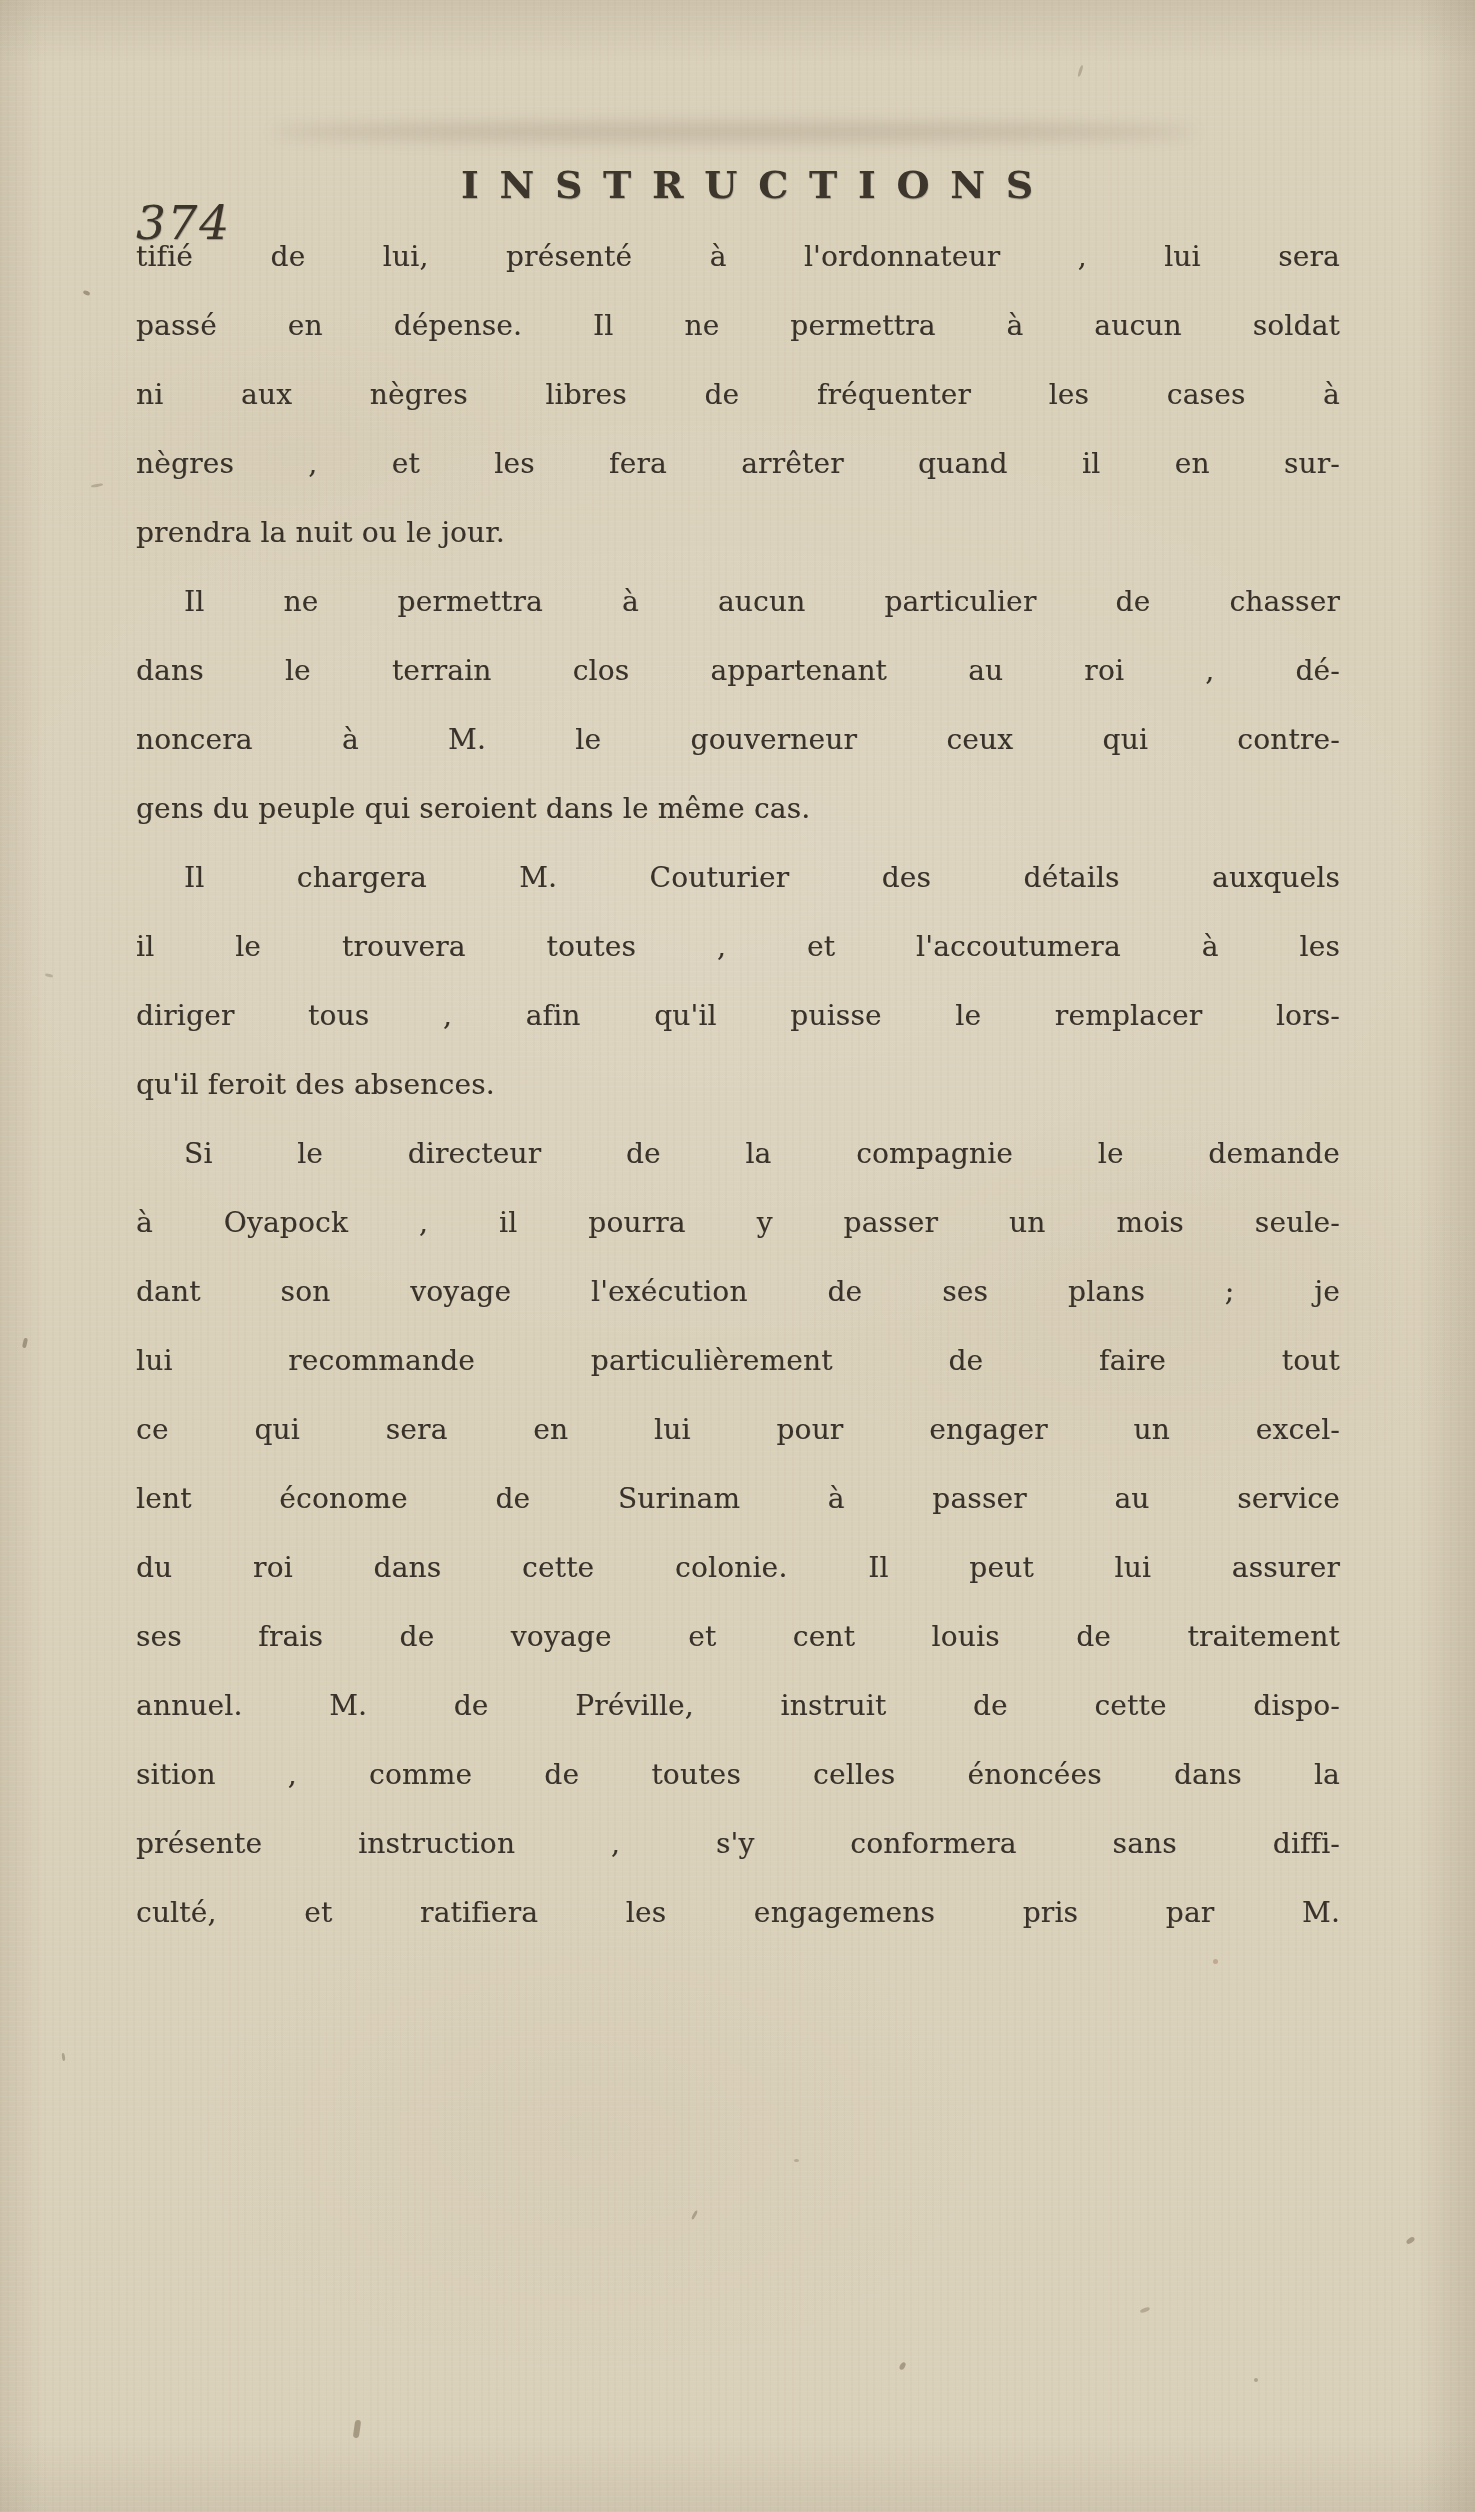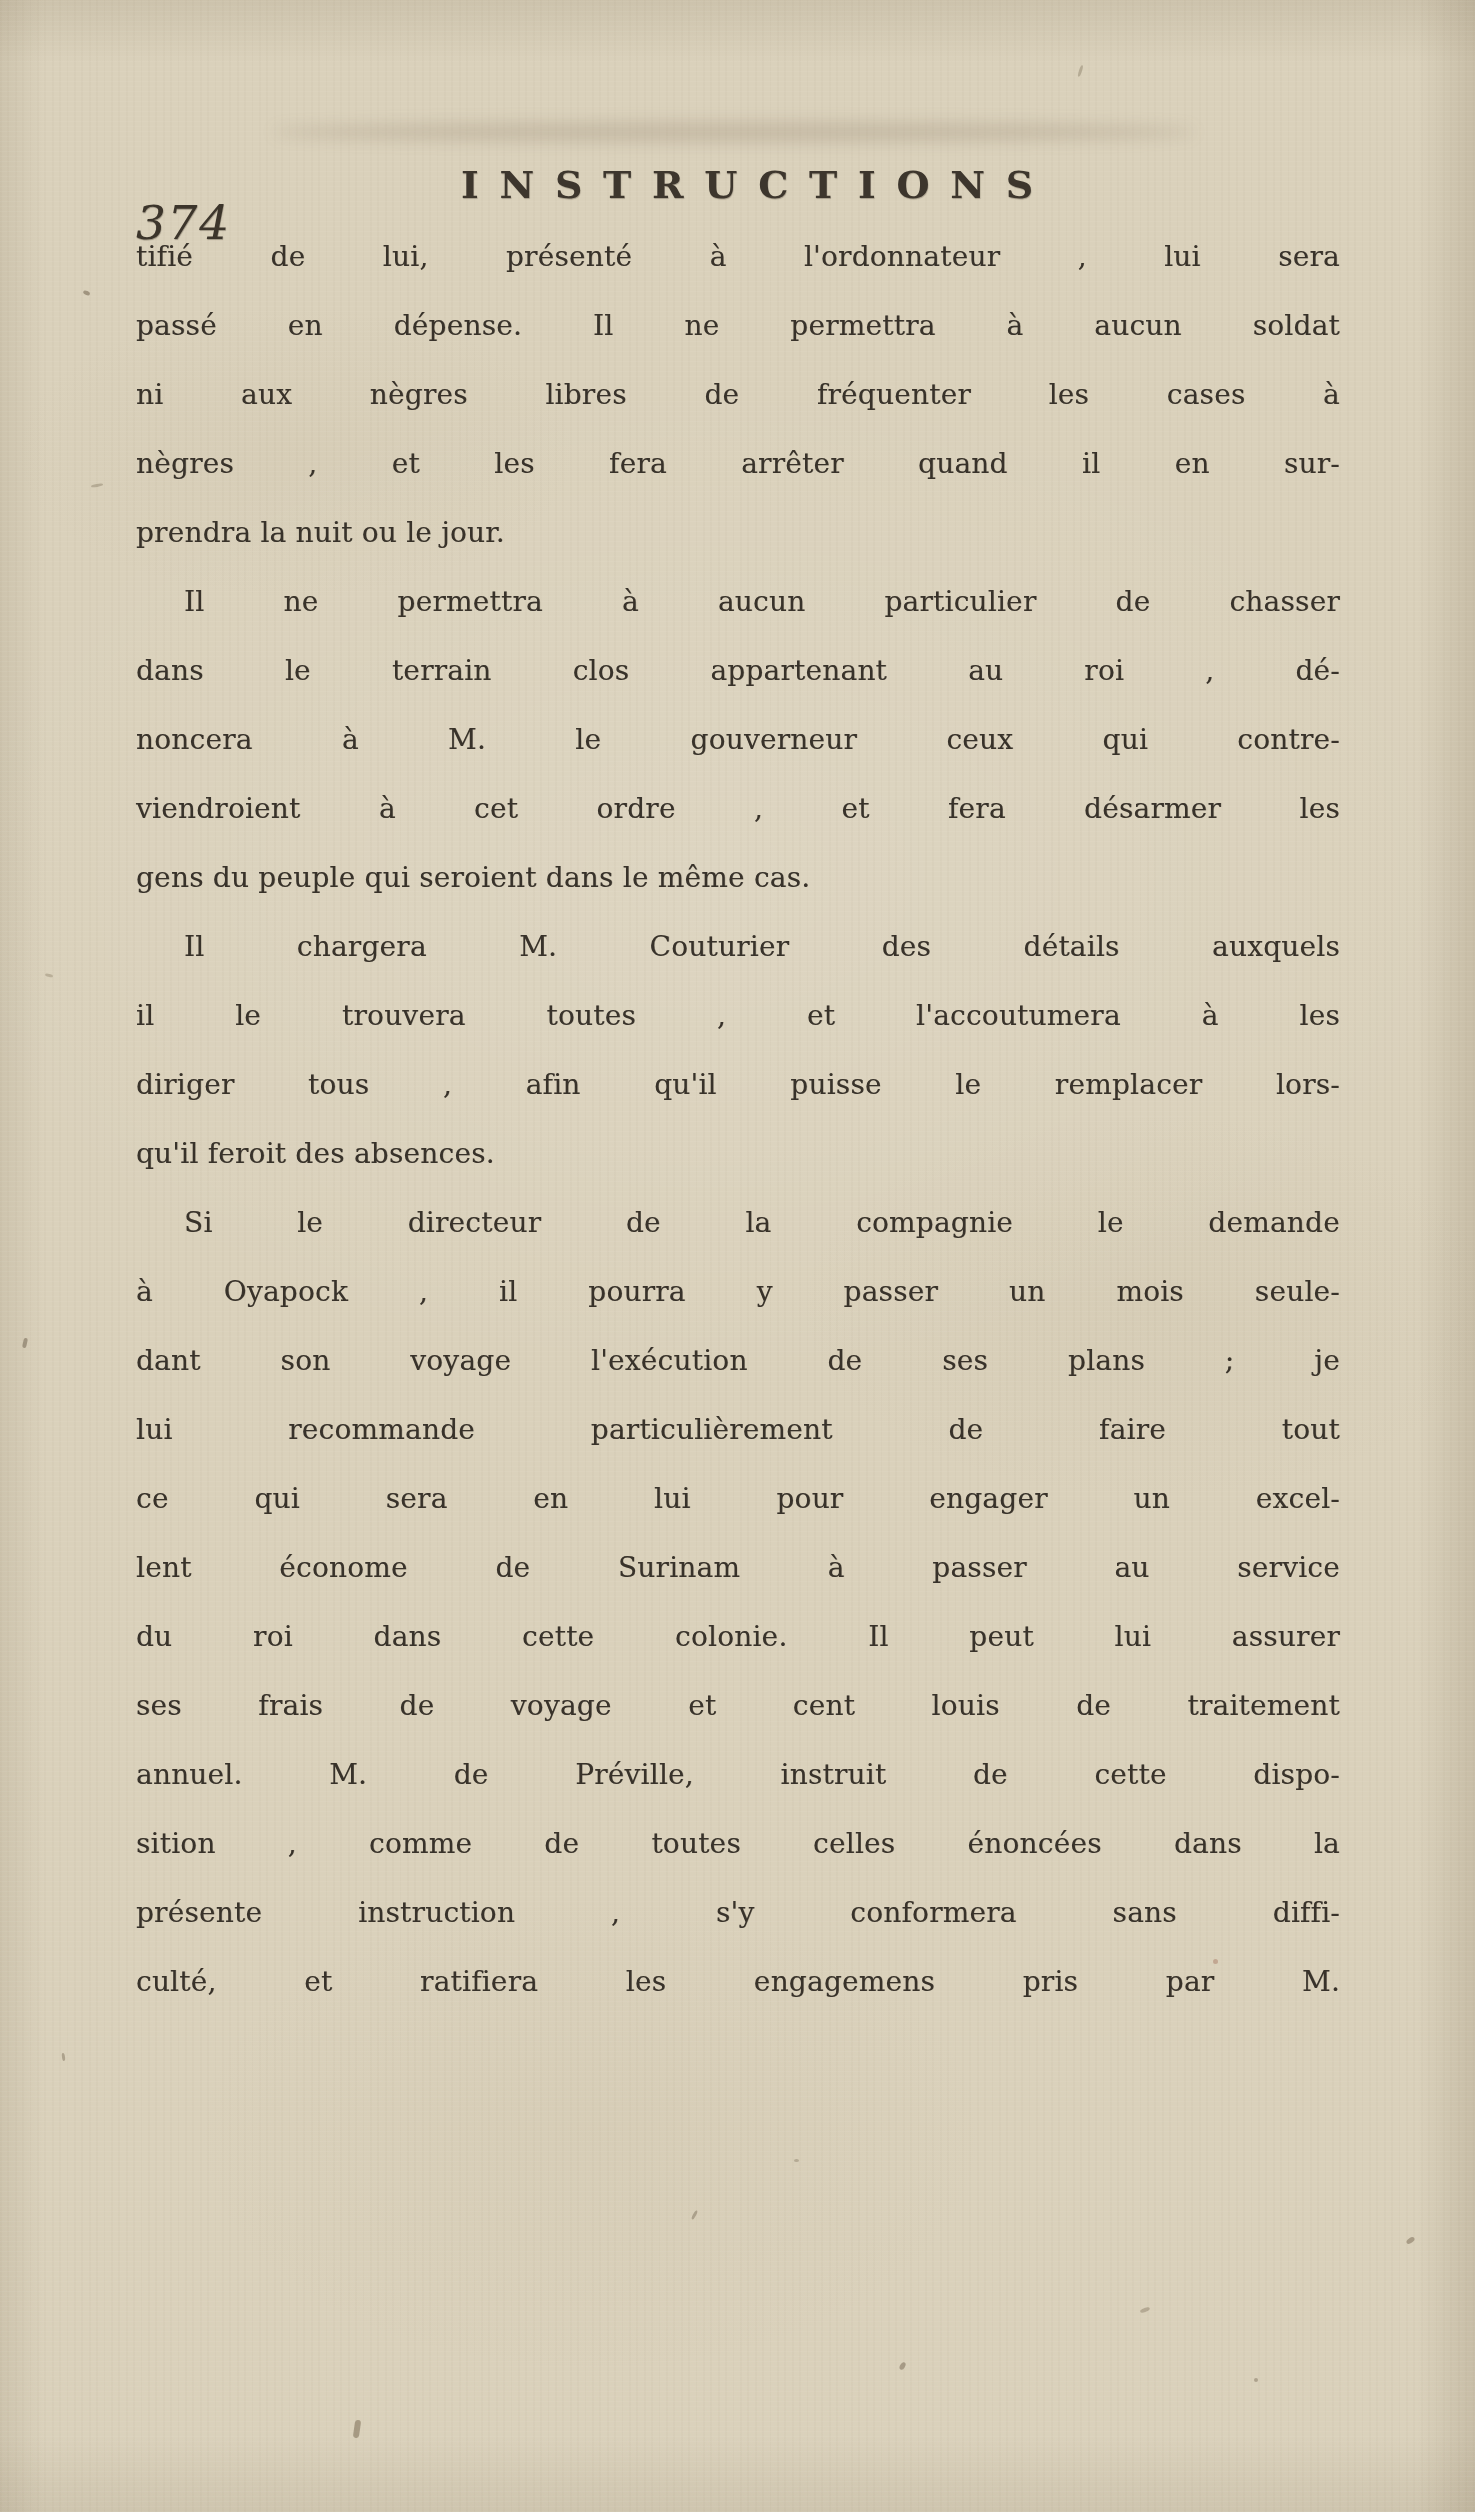--- a/index.html
+++ b/index.html
@@ -78,21 +78,20 @@
 
   <div class="body-text">
     <div class="line">tifié de lui, présenté à l'ordonnateur , lui sera</div>
     <div class="line">passé en dépense. Il ne permettra à aucun soldat</div>
     <div class="line">ni aux nègres libres de fréquenter les cases à</div>
     <div class="line">nègres , et les fera arrêter quand il en sur-</div>
     <div class="line endpara">prendra la nuit ou le jour.</div>
     <div class="line indent">Il ne permettra à aucun particulier de chasser</div>
     <div class="line">dans le terrain clos appartenant au roi , dé-</div>
     <div class="line">noncera à M. le gouverneur ceux qui contre-</div>
-    <div class="line">viendroient à cet ordre , et fera désarmer les</div>
     <div class="line endpara">gens du peuple qui seroient dans le même cas.</div>
     <div class="line indent">Il chargera M. Couturier des détails auxquels</div>
     <div class="line">il le trouvera toutes , et l'accoutumera à les</div>
     <div class="line">diriger tous , afin qu'il puisse le remplacer lors-</div>
     <div class="line endpara">qu'il feroit des absences.</div>
     <div class="line indent">Si le directeur de la compagnie le demande</div>
     <div class="line">à Oyapock , il pourra y passer un mois seule-</div>
     <div class="line">dant son voyage l'exécution de ses plans ; je</div>
     <div class="line">lui recommande particulièrement de faire tout</div>
     <div class="line">ce qui sera en lui pour engager un excel-</div>

